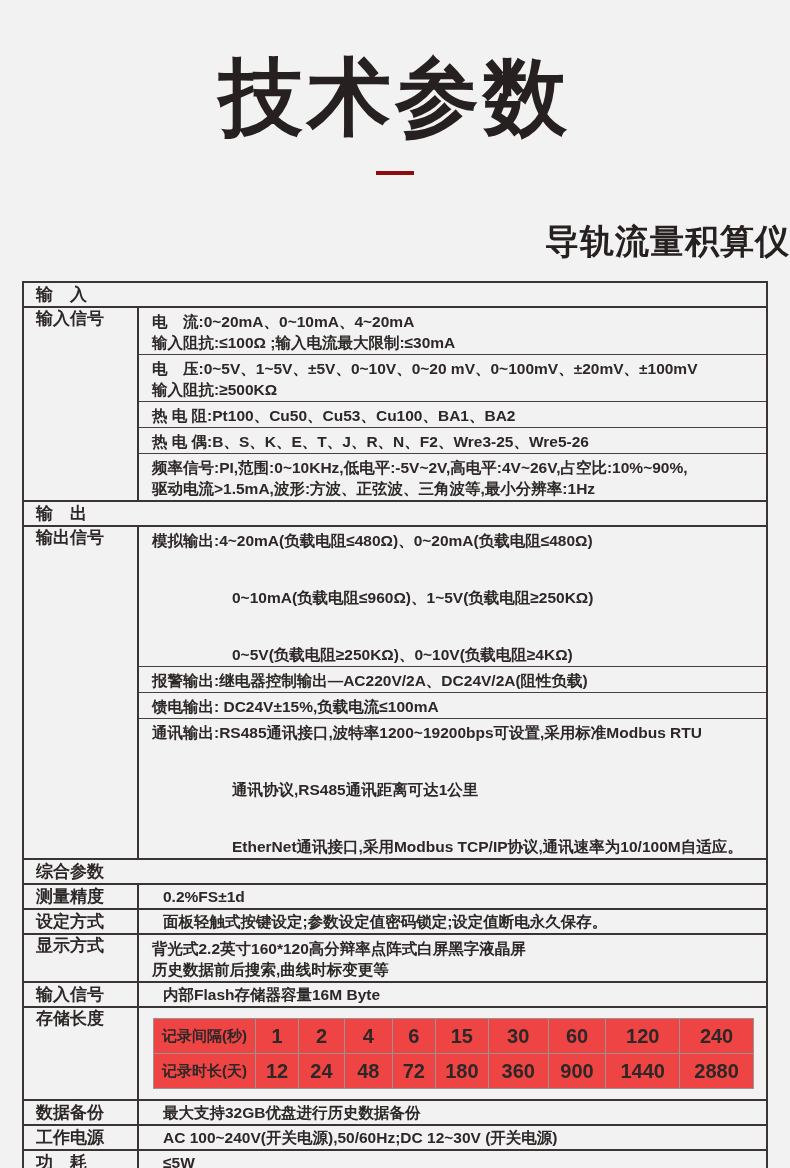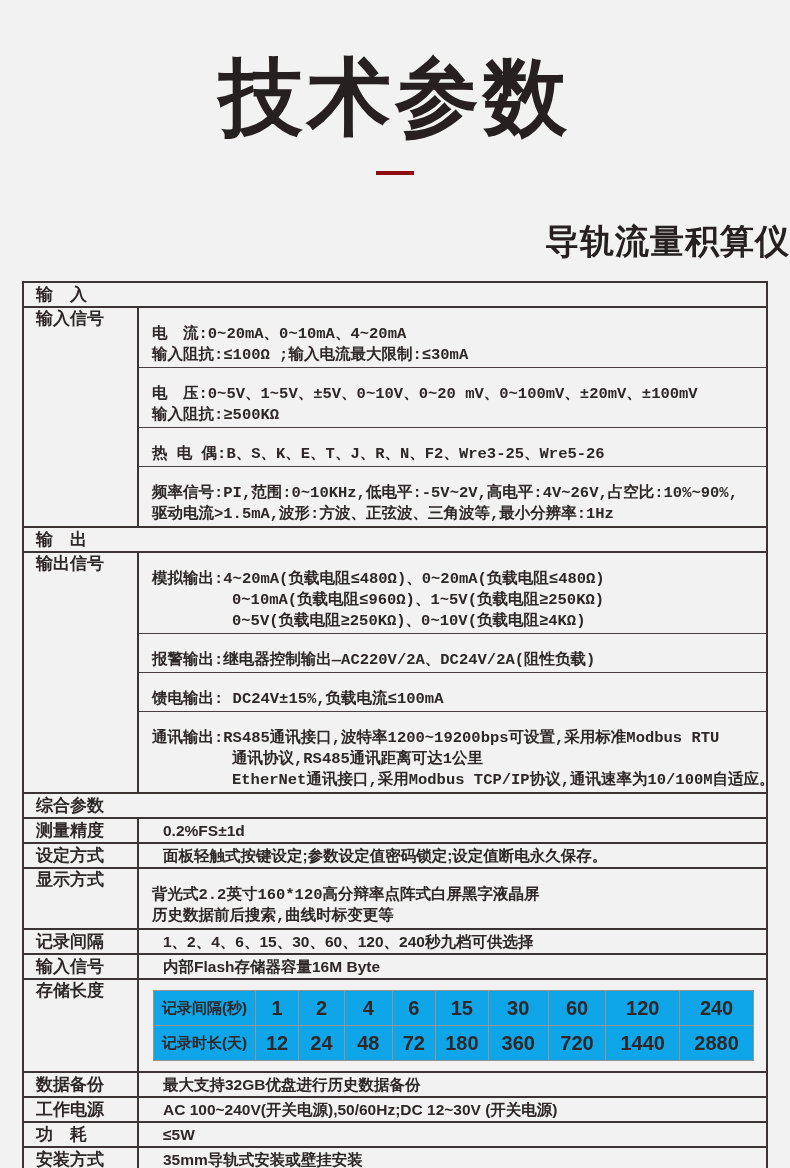--- a/index.html
+++ b/index.html
@@ -48,31 +48,31 @@
     padding-left:12px; line-height:21px;
   }
   .lbl.top { align-items:flex-start; padding-top:0; }
   .content { flex:1; border-left:2px solid #3b3434; min-width:0; }
   .content.single {
     display:flex; align-items:center;
     padding:1px 6px 1px 24px;
     font-size:15.5px; font-weight:600; line-height:21px;
     white-space:nowrap;
   }
-  .subrow { border-top:1.5px solid #474040; padding:16px 6px 1px 13px;font-family:Liberation Mono, monospace; }
+  .subrow { border-top:1.5px solid #474040; padding:3px 6px 1px 13px; }
   .subrow:first-child { border-top:0; }
   .ln {
     font-size:15.5px; font-weight:600; line-height:21px;
     white-space:nowrap;
   }
-  .ln.indent { padding-left:80px; }
+  .ln.indent { padding-left:80px;margin-top:36px; }
   .stor-wrap { padding:10px 12px 10px 14px; }
   table.stor {
     border-collapse:collapse;
-    background:#0ea5e9;
+    background:#ef4444;
     width:100%;
     table-layout:fixed;
   }
   table.stor th, table.stor td {
     border:1.5px solid #979393;
     text-align:center;
     height:34px;
     padding:0;
   }
   table.stor th { font-size:15px; font-weight:700; color:#2d2727; }
@@ -98,20 +98,23 @@
       <div class="content">
         <div class="subrow">
           <div class="ln">电　流:0~20mA、0~10mA、4~20mA</div>
           <div class="ln">输入阻抗:≤100Ω ;输入电流最大限制:≤30mA</div>
         </div>
         <div class="subrow">
           <div class="ln">电　压:0~5V、1~5V、±5V、0~10V、0~20 mV、0~100mV、±20mV、±100mV</div>
           <div class="ln">输入阻抗:≥500KΩ</div>
         </div>
         <div class="subrow">
+          <div class="ln">热 电 阻:Pt100、Cu50、Cu53、Cu100、BA1、BA2</div>
+        </div>
+        <div class="subrow">
           <div class="ln">热 电 偶:B、S、K、E、T、J、R、N、F2、Wre3-25、Wre5-26</div>
         </div>
         <div class="subrow">
           <div class="ln">频率信号:PI,范围:0~10KHz,低电平:-5V~2V,高电平:4V~26V,占空比:10%~90%,</div>
           <div class="ln">驱动电流&gt;1.5mA,波形:方波、正弦波、三角波等,最小分辨率:1Hz</div>
         </div>
       </div>
     </div>
 
     <div class="row">
@@ -157,24 +160,20 @@
     <div class="row">
       <div class="lbl top">显示方式</div>
       <div class="content">
         <div class="subrow">
           <div class="ln">背光式2.2英寸160*120高分辩率点阵式白屏黑字液晶屏</div>
           <div class="ln">历史数据前后搜索,曲线时标变更等</div>
         </div>
       </div>
     </div>
 
-    <div class="row">
-      <div class="lbl">记录间隔</div>
-      <div class="content single">1、2、4、6、15、30、60、120、240秒九档可供选择</div>
-    </div>
 
     <div class="row">
       <div class="lbl">输入信号</div>
       <div class="content single">内部Flash存储器容量16M Byte</div>
     </div>
 
     <div class="row">
       <div class="lbl top">存储长度</div>
       <div class="content">
         <div class="stor-wrap">
@@ -205,21 +204,21 @@
               <td>240</td>
             </tr>
             <tr>
               <th>记录时长(天)</th>
               <td>12</td>
               <td>24</td>
               <td>48</td>
               <td>72</td>
               <td>180</td>
               <td>360</td>
-              <td>720</td>
+              <td>900</td>
               <td>1440</td>
               <td>2880</td>
             </tr>
           </tbody>
             </table>
         </div>
       </div>
     </div>
 
     <div class="row">

